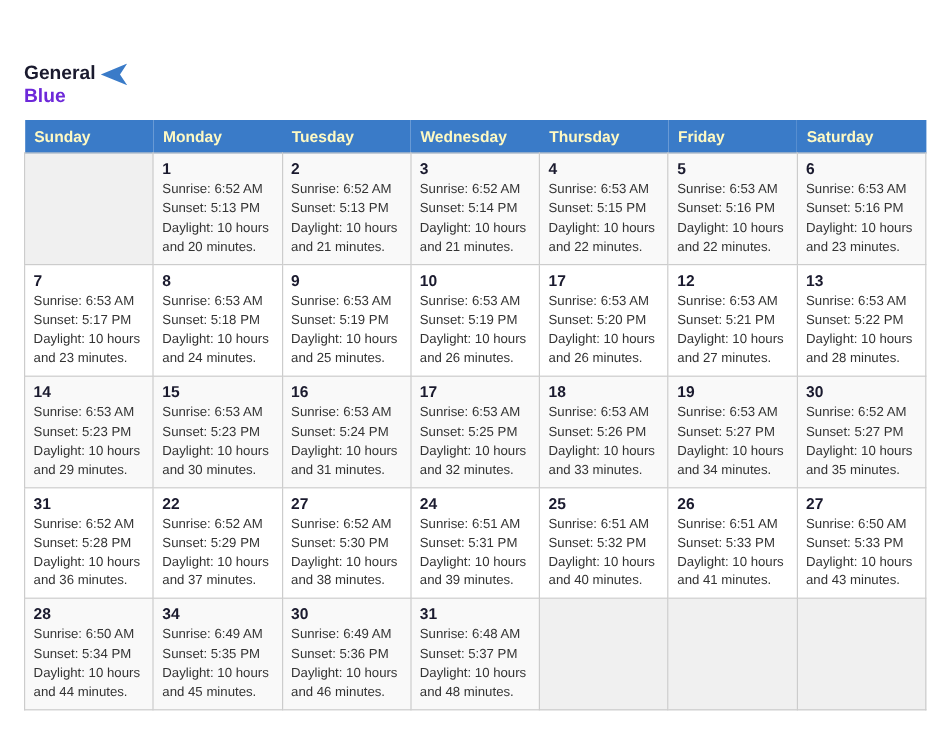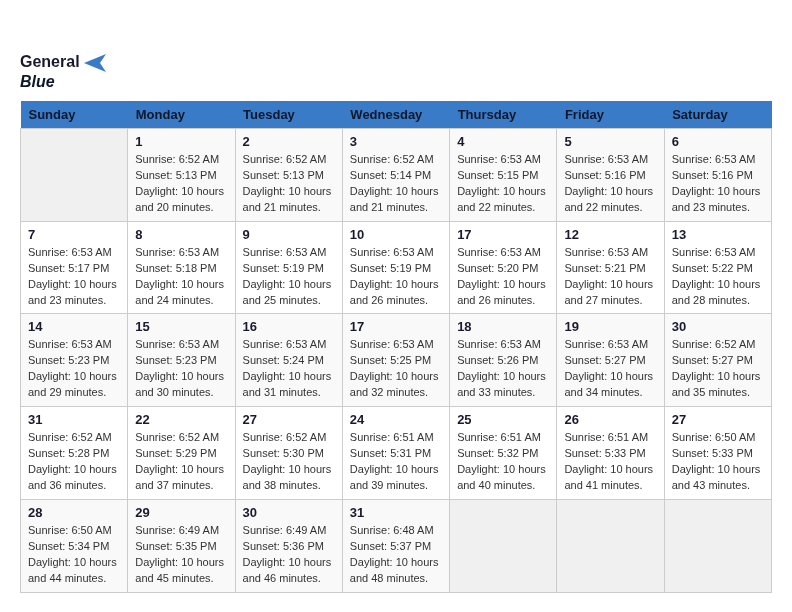--- a/index.html
+++ b/index.html
@@ -33,21 +33,21 @@
       font-size: 16px;
       color: #444;
     }
     table {
       width: 100%;
       border-collapse: collapse;
       font-size: 11px;
     }
     thead tr th {
       background-color: #3a7bc8;
-      color: #0f172a;
+      color: #fef9c3;
       text-align: left;
       padding: 6px 8px;
       font-size: 13px;
       font-weight: bold;
     }
     tbody tr td {
       border: 1px solid #ccc;
       vertical-align: top;
       padding: 5px 7px;
       min-width: 100px;
@@ -77,21 +77,21 @@
   </style>
 </head>
 <body>
 
 <div class="header">
   <div class="logo">
   <div style="font-size:16px; font-weight:bold; line-height:1.2;margin-top:32px;">
     <span style="color:#1a1a2e;">General</span><svg style="display:inline-block;vertical-align:middle;margin-left:4px;" width="22" height="18" viewBox="0 0 22 18">
           <polygon points="0,9 22,0 16,9 22,18" fill="#3a7bc8"></polygon>
         </svg><br>
-    <span style="color:#0f172a;font-style:italic;">Blue</span>
+    <span style="color:#6d28d9;">Blue</span>
   </div>
 </div>
   <div class="title-block">
     <div class="month-title"></div>
     <div class="location"></div>
   </div>
 </div>
 
 <table>
   <thead>
@@ -222,21 +222,21 @@
           <div class="day-number">27</div>
           <div class="day-info">Sunrise: 6:50 AM<br>Sunset: 5:33 PM<br>Daylight: 10 hours<br>and 43 minutes.</div>
         </td>
       </tr>
       <tr>
         <td>
           <div class="day-number">28</div>
           <div class="day-info">Sunrise: 6:50 AM<br>Sunset: 5:34 PM<br>Daylight: 10 hours<br>and 44 minutes.</div>
         </td>
         <td>
-          <div class="day-number">29</div>
+          <div class="day-number">34</div>
           <div class="day-info">Sunrise: 6:49 AM<br>Sunset: 5:35 PM<br>Daylight: 10 hours<br>and 45 minutes.</div>
         </td>
         <td>
           <div class="day-number">30</div>
           <div class="day-info">Sunrise: 6:49 AM<br>Sunset: 5:36 PM<br>Daylight: 10 hours<br>and 46 minutes.</div>
         </td>
         <td>
           <div class="day-number">31</div>
           <div class="day-info">Sunrise: 6:48 AM<br>Sunset: 5:37 PM<br>Daylight: 10 hours<br>and 48 minutes.</div>
         </td>

